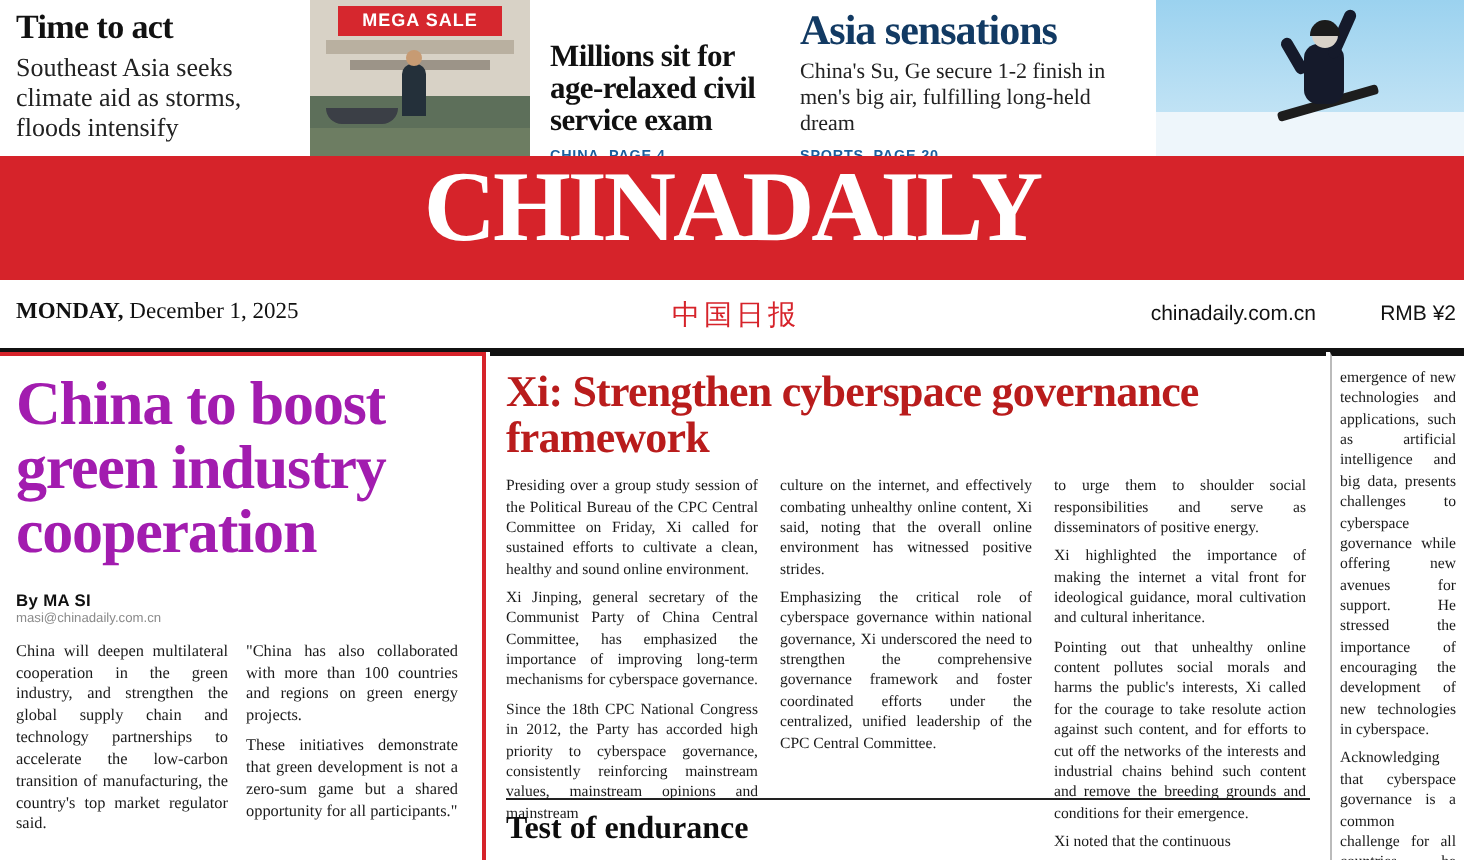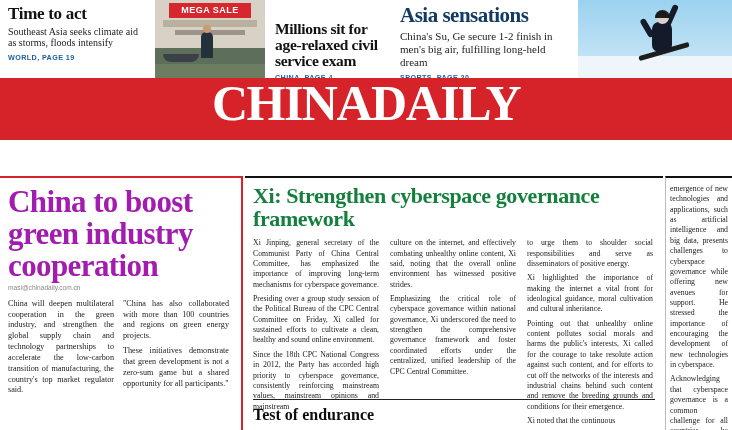--- a/index.html
+++ b/index.html
@@ -38,21 +38,21 @@
     font-family: "Liberation Serif", serif;
     font-weight: bold;
     line-height: 1.04;
     color: #111;
     letter-spacing: -0.3px;
   }
   .t1 .teaser-head { font-size: 17px; }
   .t3 .teaser-head { font-size: 15.5px; }
   .t4 .teaser-head { font-size: 21px; color:#123a63; letter-spacing:-0.5px;}
   .teaser-sub {
-    font-size: 10px;
+    font-size: 13px;
     line-height: 1.18;
     color: #222;
     margin-top: 3px;
   }
   .t4 .teaser-sub { font-size: 11px; }
   .teaser-tag {
     font-family: "Liberation Sans", sans-serif;
     font-size: 7.2px;
     font-weight: bold;
     color: #1b5f9e;
@@ -199,21 +199,21 @@
     width: 418px; height: 254px;
     padding: 6px 8px 0 8px;
     border-top: 2px solid #111;
   }
   .center h2 {
     margin: 0 0 8px 0;
     font-family:"Liberation Serif", serif;
     font-weight: bold;
     font-size: 22px;
     letter-spacing: -0.4px;
-    color:#15803d;
+    color:#b91c1c;
     line-height:1.05;
   }
   .center-cols { display:flex; gap: 11px; }
   .center-cols .c { width: 126px; }
   .center-cols p {
     margin: 0 0 4px 0;
     font-family:"Liberation Serif", serif;
     font-size: 7.8px;
     line-height: 1.33;
     color:#1a1a1a;
@@ -294,43 +294,53 @@
         <div class="head"></div>
         <div class="helmet"></div>
       </div>
     </div>
   </div>
 
   <div class="masthead">
     <div class="logo">CHINADAILY</div>
   </div>
 
+  <div class="datebar">
+    <div class="date">
+      <b>MONDAY,</b>
+      <span>December 1, 2025</span>
+    </div>
+    <div class="cn">中国日报</div>
+    <div class="site">chinadaily.com.cn</div>
+    <div class="price">RMB ¥2</div>
+  </div>
 
   <div class="body-area">
 
     <div class="lead">
       <h1>China to boost green industry cooperation</h1>
+      <div class="byline">By MA SI</div>
       <div class="email">masi@chinadaily.com.cn</div>
       <div class="lead-cols">
         <div class="c">
           <p>China will deepen multilateral cooperation in the green industry, and strengthen the global supply chain and technology partnerships to accelerate the low-carbon transition of manufacturing, the country's top market regulator said.</p>
         </div>
         <div class="c">
           <p>"China has also collaborated with more than 100 countries and regions on green energy projects.</p>
           <p>These initiatives demonstrate that green development is not a zero-sum game but a shared opportunity for all participants."</p>
         </div>
       </div>
     </div>
 
     <div class="center">
       <h2>Xi: Strengthen cyberspace governance framework</h2>
       <div class="center-cols">
         <div class="c">
+          <p>Presiding over a group study session of the Political Bureau of the CPC Central Committee on Friday, Xi called for sustained efforts to cultivate a clean, healthy and sound online environment.</p>
           <p>Xi Jinping, general secretary of the Communist Party of China Central Committee, has emphasized the importance of improving long-term mechanisms for cyberspace governance.</p>
-          <p>Presiding over a group study session of the Political Bureau of the CPC Central Committee on Friday, Xi called for sustained efforts to cultivate a clean, healthy and sound online environment.</p>
           <p>Since the 18th CPC National Congress in 2012, the Party has accorded high priority to cyberspace governance, consistently reinforcing mainstream values, mainstream opinions and mainstream</p>
         </div>
         <div class="c">
           <p>culture on the internet, and effectively combating unhealthy online content, Xi said, noting that the overall online environment has witnessed positive strides.</p>
           <p>Emphasizing the critical role of cyberspace governance within national governance, Xi underscored the need to strengthen the comprehensive governance framework and foster coordinated efforts under the centralized, unified leadership of the CPC Central Committee.</p>
         </div>
         <div class="c">
           <p>to urge them to shoulder social responsibilities and serve as disseminators of positive energy.</p>
           <p>Xi highlighted the importance of making the internet a vital front for ideological guidance, moral cultivation and cultural inheritance.</p>
           <p>Pointing out that unhealthy online content pollutes social morals and harms the public's interests, Xi called for the courage to take resolute action against such content, and for efforts to cut off the networks of the interests and industrial chains behind such content and remove the breeding grounds and conditions for their emergence.</p>

